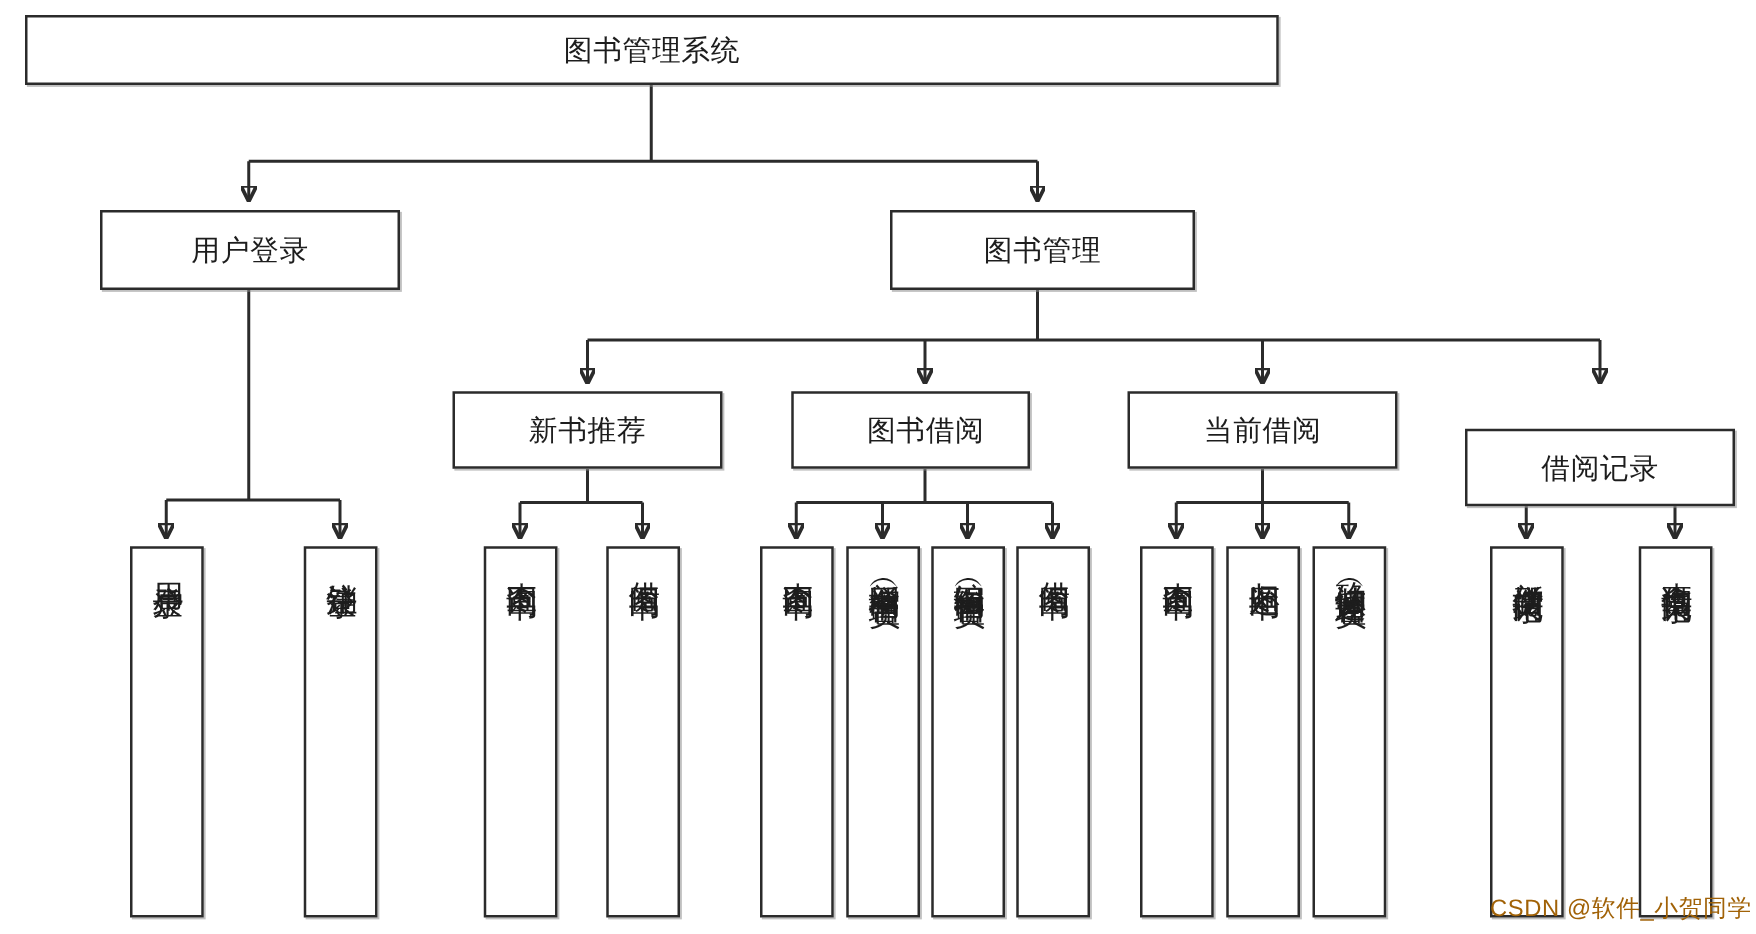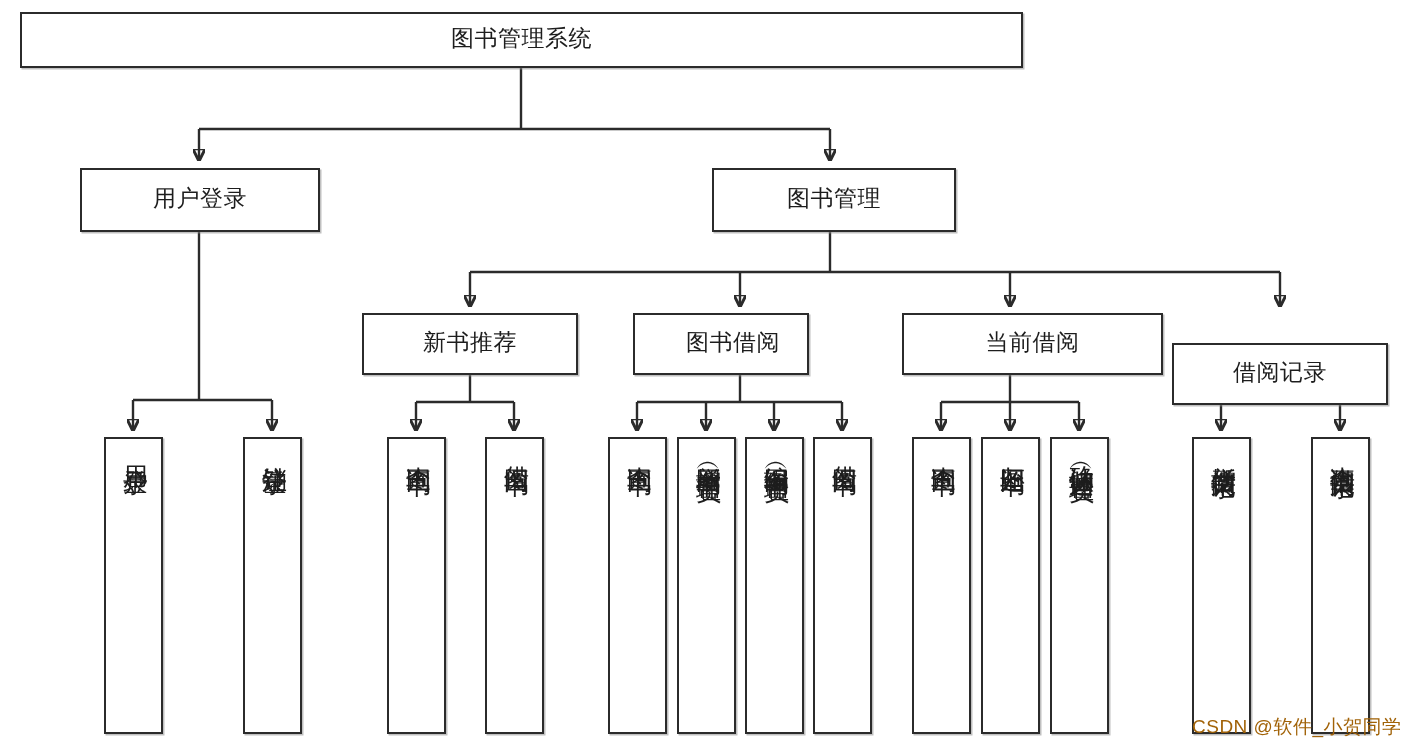--- a/index.html
+++ b/index.html
@@ -23,21 +23,20 @@
     display:flex;
     align-items:center;
     justify-content:center;
     color:#1d1d1d;
   }
   .node .lbl{
     display:block;
     text-align:right;
     line-height:1.24;
     white-space:pre-line;
-    font-family:Liberation Mono, monospace;
   }
   .node.horiz .lbl{
     font-size:23px;
     letter-spacing:0.5px;
   }
   .node.vert{
     align-items:flex-start;
     justify-content:center;
     padding-top:7px;
   }
@@ -127,24 +126,24 @@
   <div class="node horiz" style="left:80px;top:168px;width:240px;height:64px;">
     <span class="lbl">用户登录</span>
   </div>
   <div class="node horiz" style="left:712px;top:168px;width:244px;height:64px;">
     <span class="lbl">图书管理</span>
   </div>
 
   <div class="node horiz" style="left:362px;top:313px;width:216px;height:62px;">
     <span class="lbl">新书推荐</span>
   </div>
-  <div class="node horiz" style="left:633px;top:313px;width:176px;height:62px;padding-left:24px;">
+  <div class="node horiz" style="left:633px;top:313px;width:191px;height:62px;padding-left:24px;">
     <span class="lbl">图书借阅</span>
   </div>
-  <div class="node horiz" style="left:902px;top:313px;width:261px;height:62px;">
+  <div class="node horiz" style="left:902px;top:313px;width:216px;height:62px;">
     <span class="lbl">当前借阅</span>
   </div>
   <div class="node horiz" style="left:1172px;top:313px;width:216px;height:62px;margin-top:30px;">
     <span class="lbl">借阅记录</span>
   </div>
 
   <div class="node vert" style="left:104px;top:437px;width:59px;height:297px;">
     <span class="lbl">用户登录</span>
   </div>
   <div class="node vert" style="left:243px;top:437px;width:59px;height:297px;">

